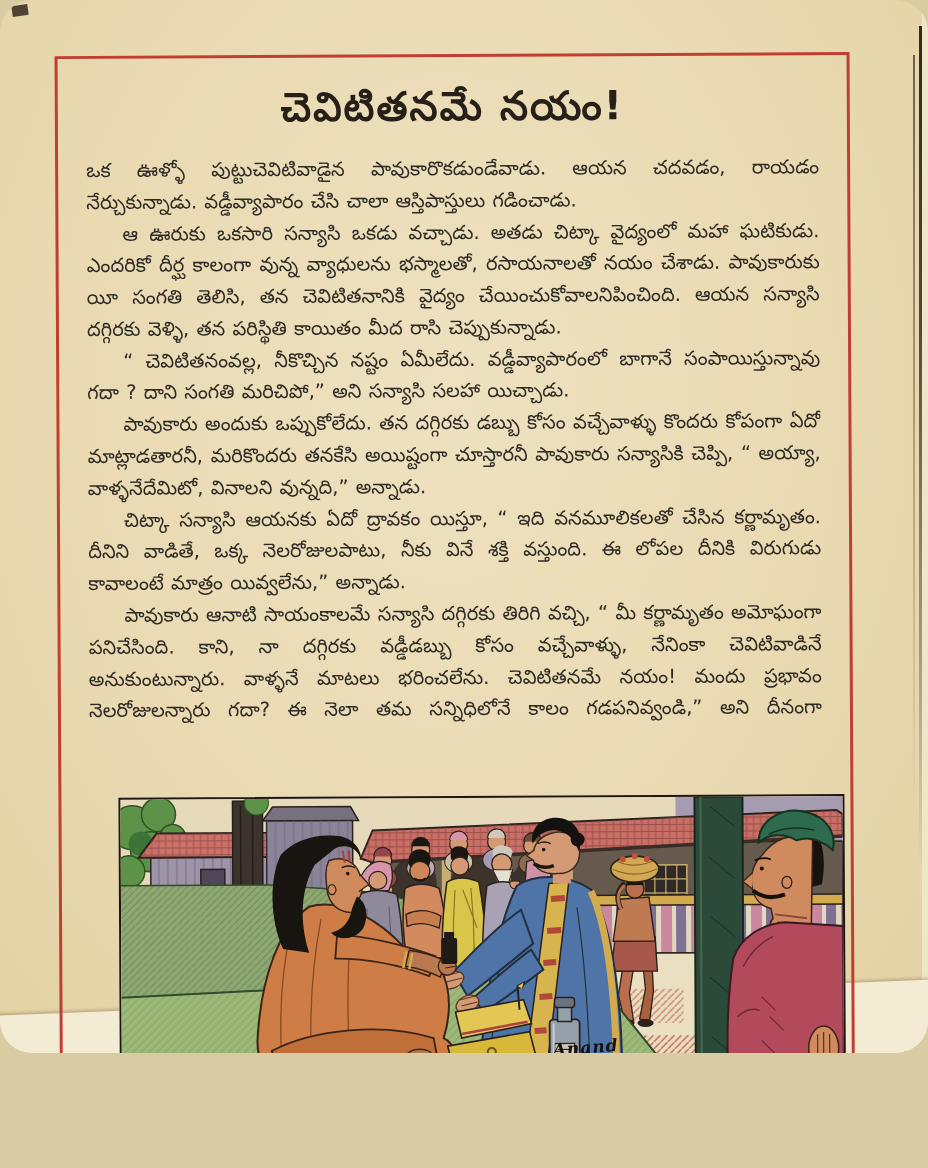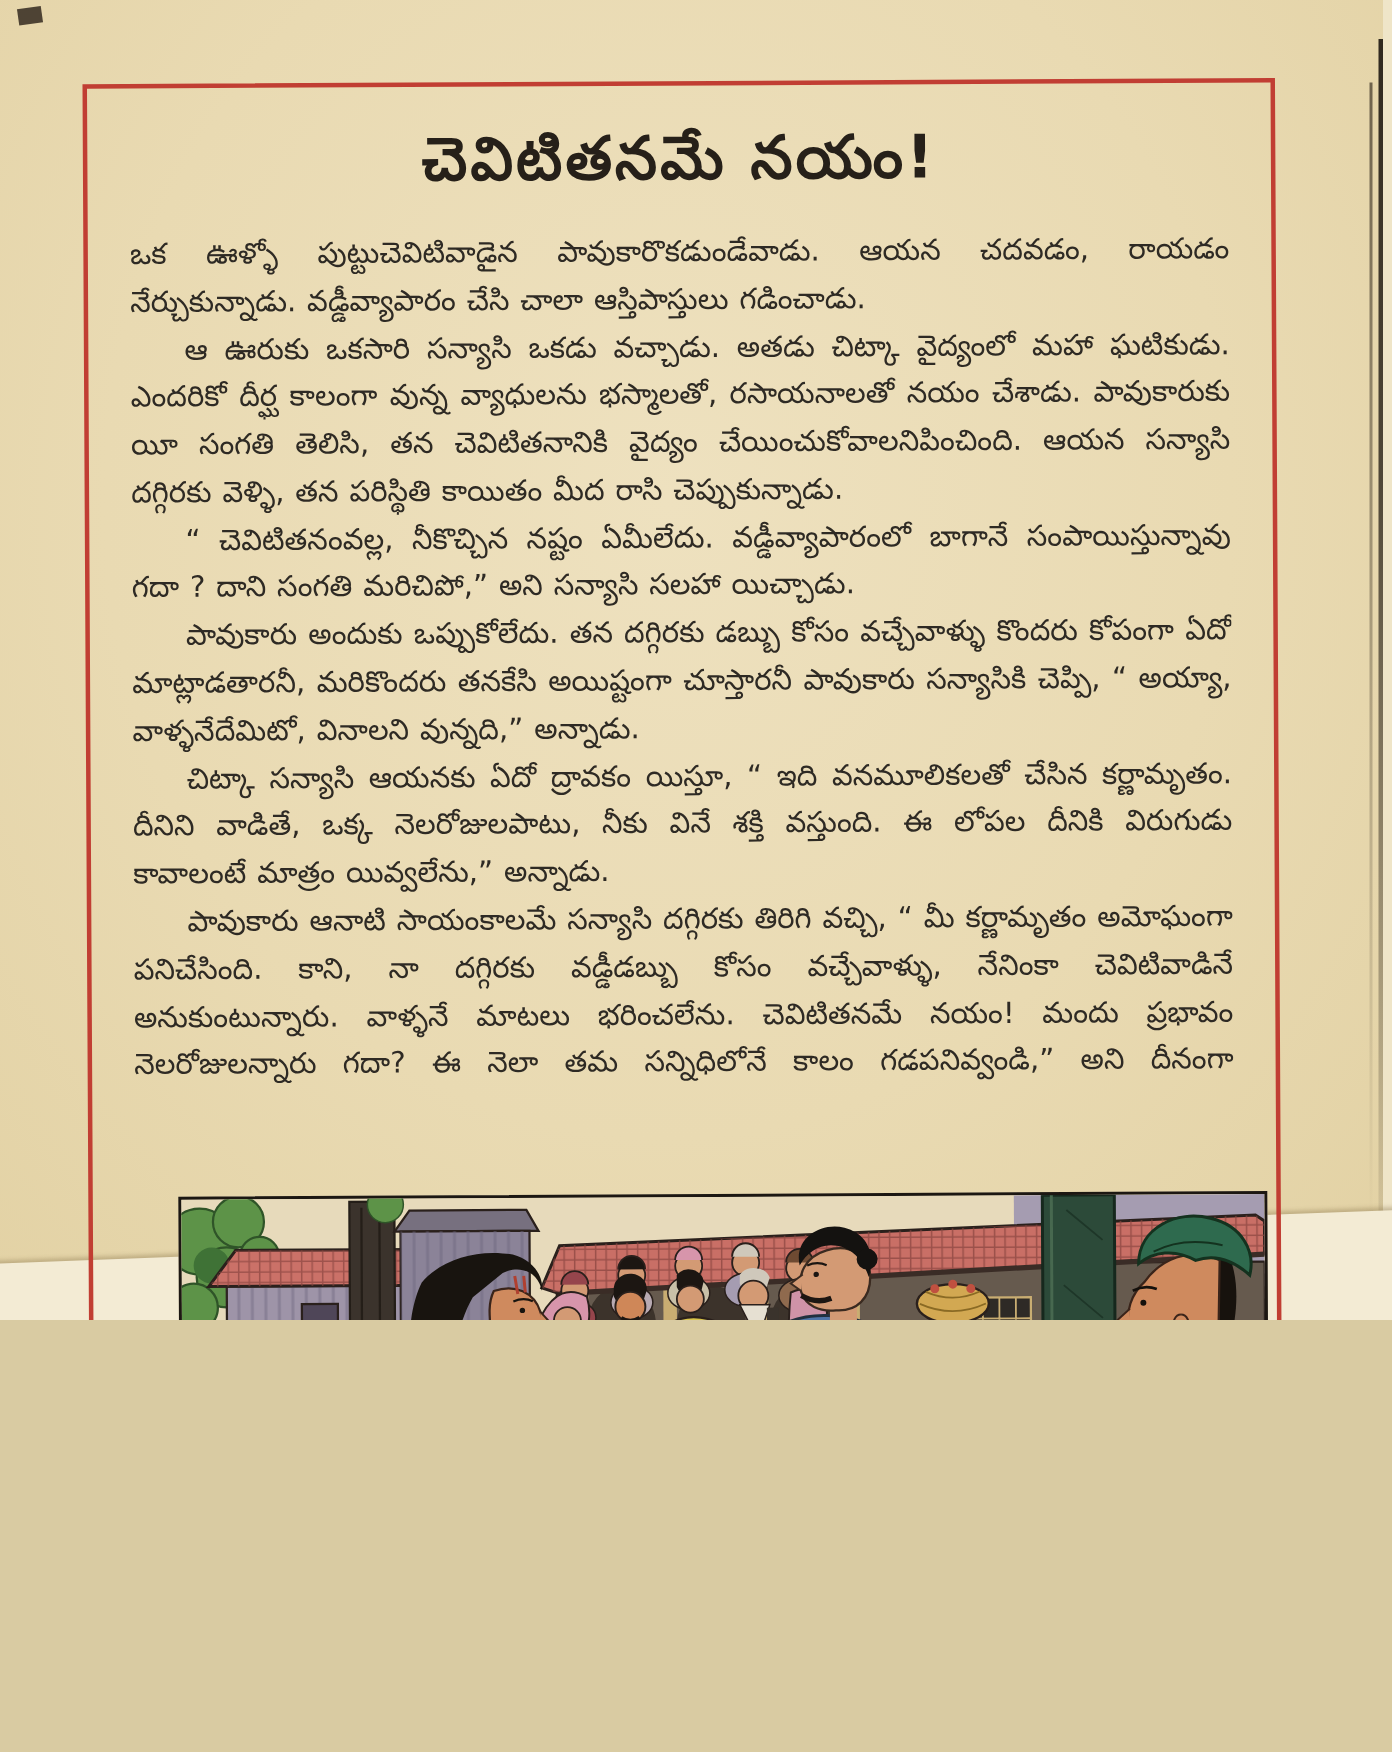--- a/index.html
+++ b/index.html
@@ -1,21 +1,22 @@
 <!DOCTYPE html>
 <html lang="te"><head>
 <meta charset="utf-8">
 <style>
   html,body{margin:0;padding:0;background:#d9cba2;}
   .page{
-    position:relative;width:928px;height:880px;overflow:hidden;
+    position:relative;width:928px;height:1053px;overflow:hidden;
     background:
       radial-gradient(ellipse at 48% 38%, #eee1bf 0%, #e9dab2 55%, #e2d1a3 100%);
     font-family:"DejaVu Sans","Liberation Sans",sans-serif;
     color:#2b2723;
+    border-radius:32px;
   }
   
   .corner-mark{position:absolute;left:12px;top:5px;width:16px;height:11px;background:#32291e;opacity:.85;transform:rotate(-8deg);}
   .bottom-edge{position:absolute;left:-20px;bottom:-34px;width:1000px;height:90px;background:#f3ebd4;transform:rotate(-2.2deg);box-shadow:0 -2px 3px rgba(120,100,60,.35);}
   .binding{position:absolute;right:6px;top:26px;width:3px;height:840px;background:linear-gradient(to bottom,rgba(28,22,16,.9) 0%,rgba(28,22,16,.75) 35%,rgba(28,22,16,.25) 80%,rgba(28,22,16,0) 100%);}
   .binding2{position:absolute;right:13px;top:55px;width:2px;height:760px;background:linear-gradient(to bottom,rgba(60,50,36,.7),rgba(60,50,36,0));}
   .edge-strip{position:absolute;right:0;top:0;width:6px;height:100%;background:#efe5c8;}
   .pen-mark{position:absolute;right:22px;top:1030px;width:2px;height:26px;background:#4a4238;opacity:.6;}
   .pen-mark:after{content:"";position:absolute;left:-6px;top:4px;width:2px;height:8px;background:#4a4238;}
 

